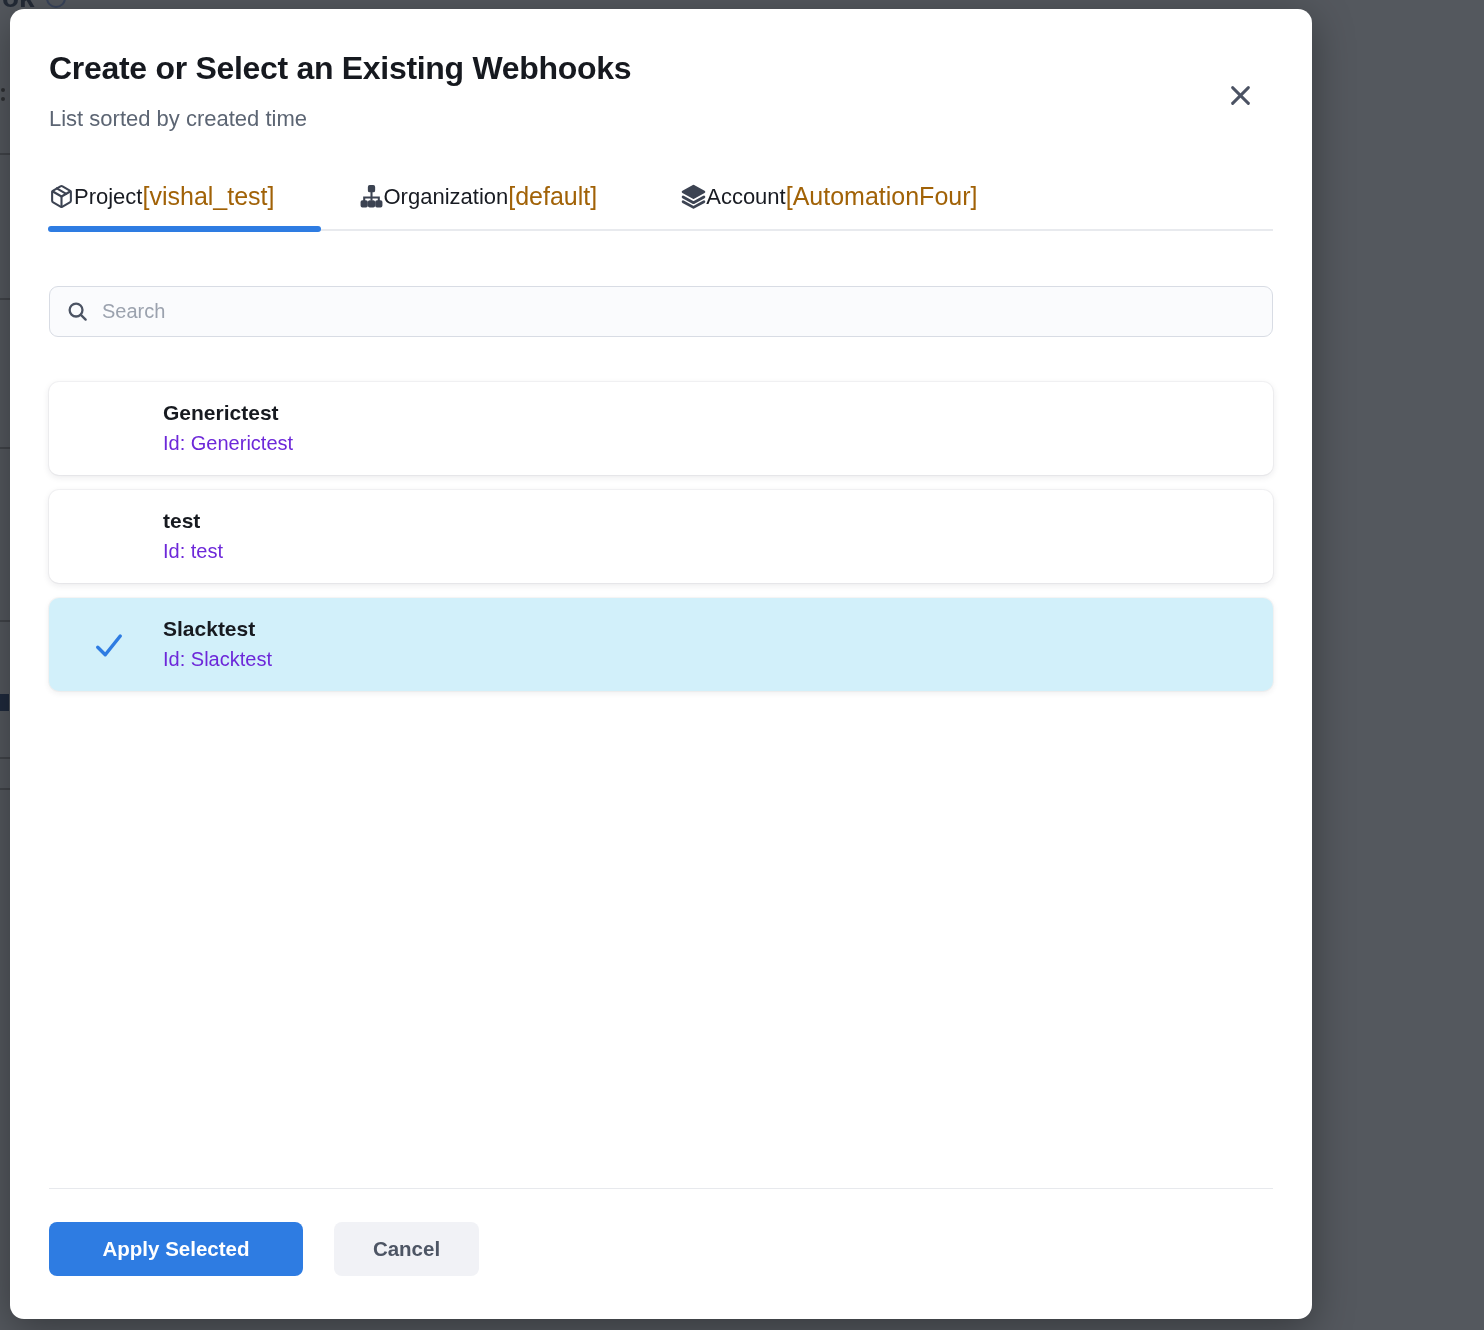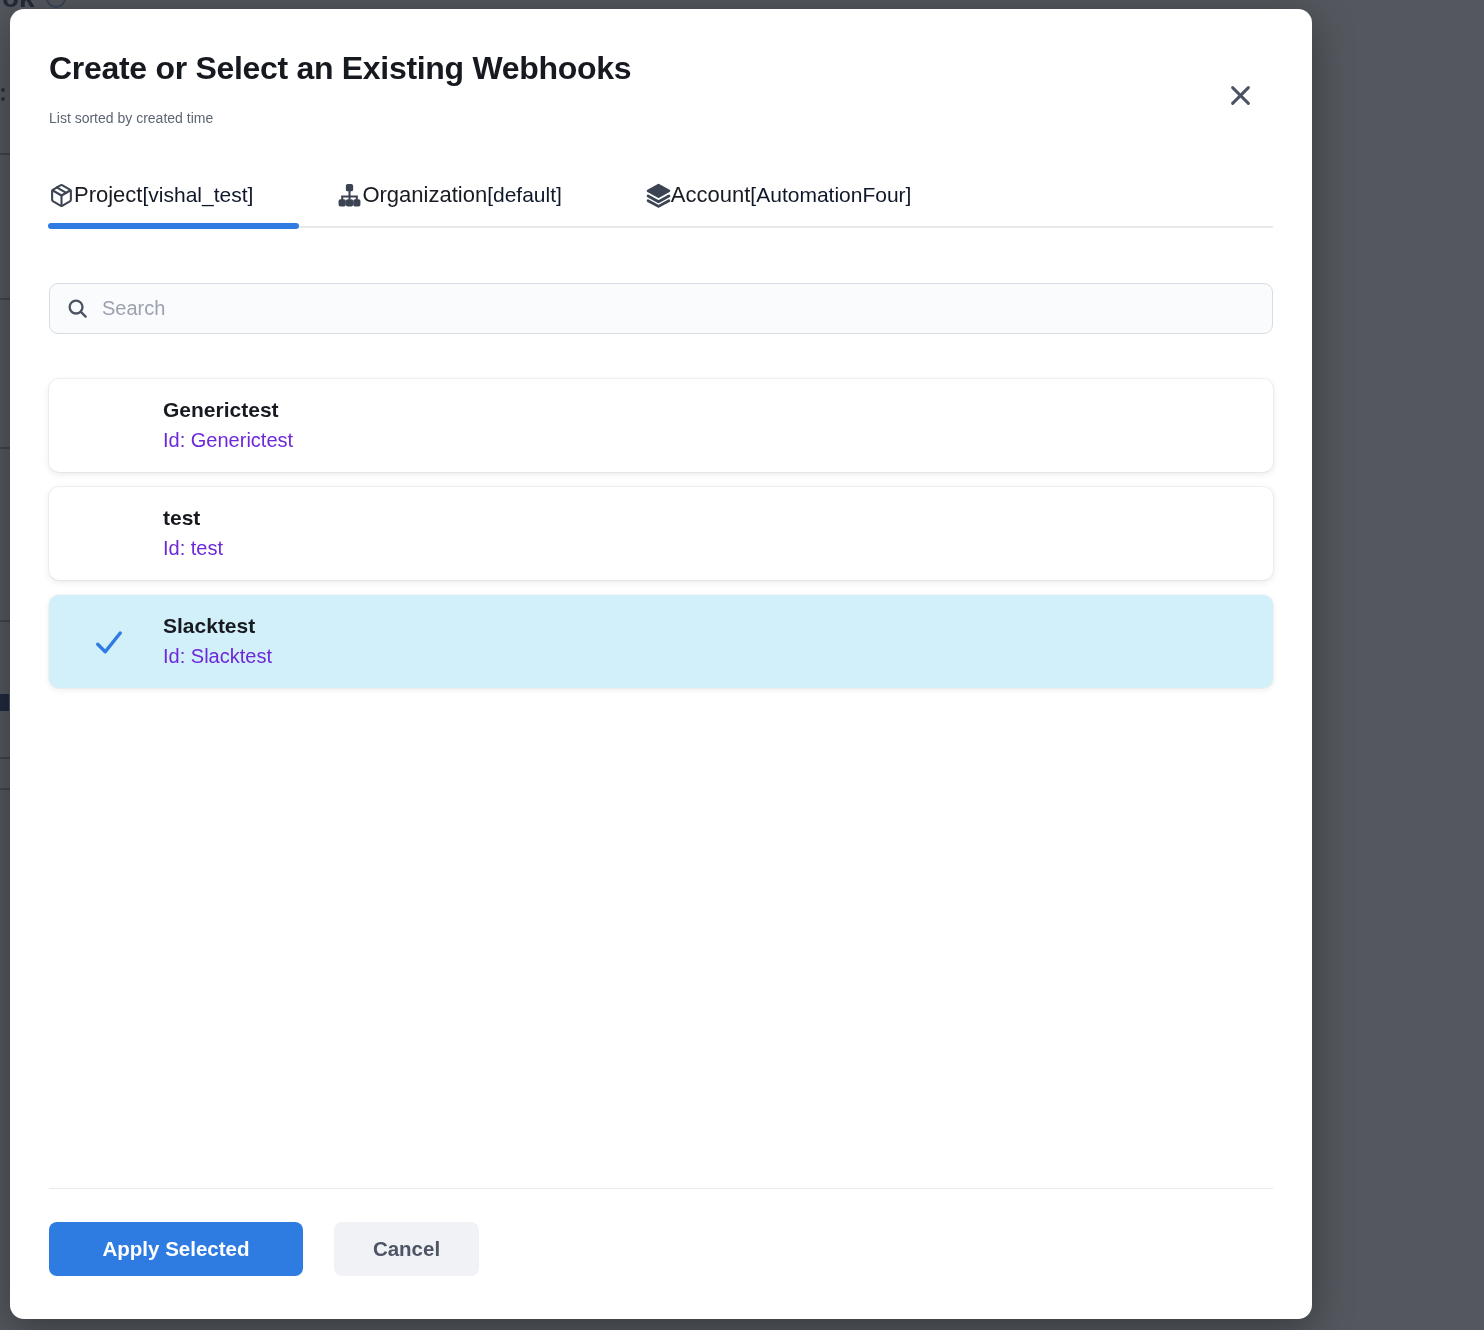--- a/index.html
+++ b/index.html
@@ -35,21 +35,21 @@
     box-shadow: 0 10px 40px rgba(0,0,0,0.35);
   }
 
   .modal-title {
     margin: 40px 39px 0;
     font-size: 32px; font-weight: 700; letter-spacing: -0.3px;
     color: #16191f; line-height: 38px;
   }
   .modal-subtitle {
     margin: 20px 39px 0;
-    font-size: 14px; color: #5c6573; line-height: 23px;
+    font-size: 22px; color: #5c6573; line-height: 23px;
   }
   .close-btn {
     position: absolute; top: 70px; right: 56px;
     width: 32px; height: 32px;
     background: none; border: none; cursor: pointer;
     display: flex; align-items: center; justify-content: center;
   }
   .close-btn svg { width: 27px; height: 27px; stroke: #4b5263; stroke-width: 2.6; }
 
   
@@ -60,21 +60,21 @@
   }
   .tab {
     display: flex; align-items: center; 
     padding: 0 46px 18px 0;
     font-size: 22px; color: #181b22;
     position: relative; cursor: pointer; background: none; border: none;
     font-family: inherit;
   }
   .tab .tab-icon { width: 25px; height: 25px; display: inline-flex; }
   .tab .tab-icon svg { width: 25px; height: 25px; }
-  .tab .tab-context { color: #0f172a; font-size: 21px; }
+  .tab .tab-context { color: #a16207; font-size: 25px; }
   .tab.active::after {
     content: "";
     position: absolute; left: -1px; right: 0; bottom: -3px;
     height: 6px; border-radius: 4px;
     background: var(--accent-blue, #2e7ce2);
   }
 
   
   .search-box {
     margin: 55px 39px 0;

